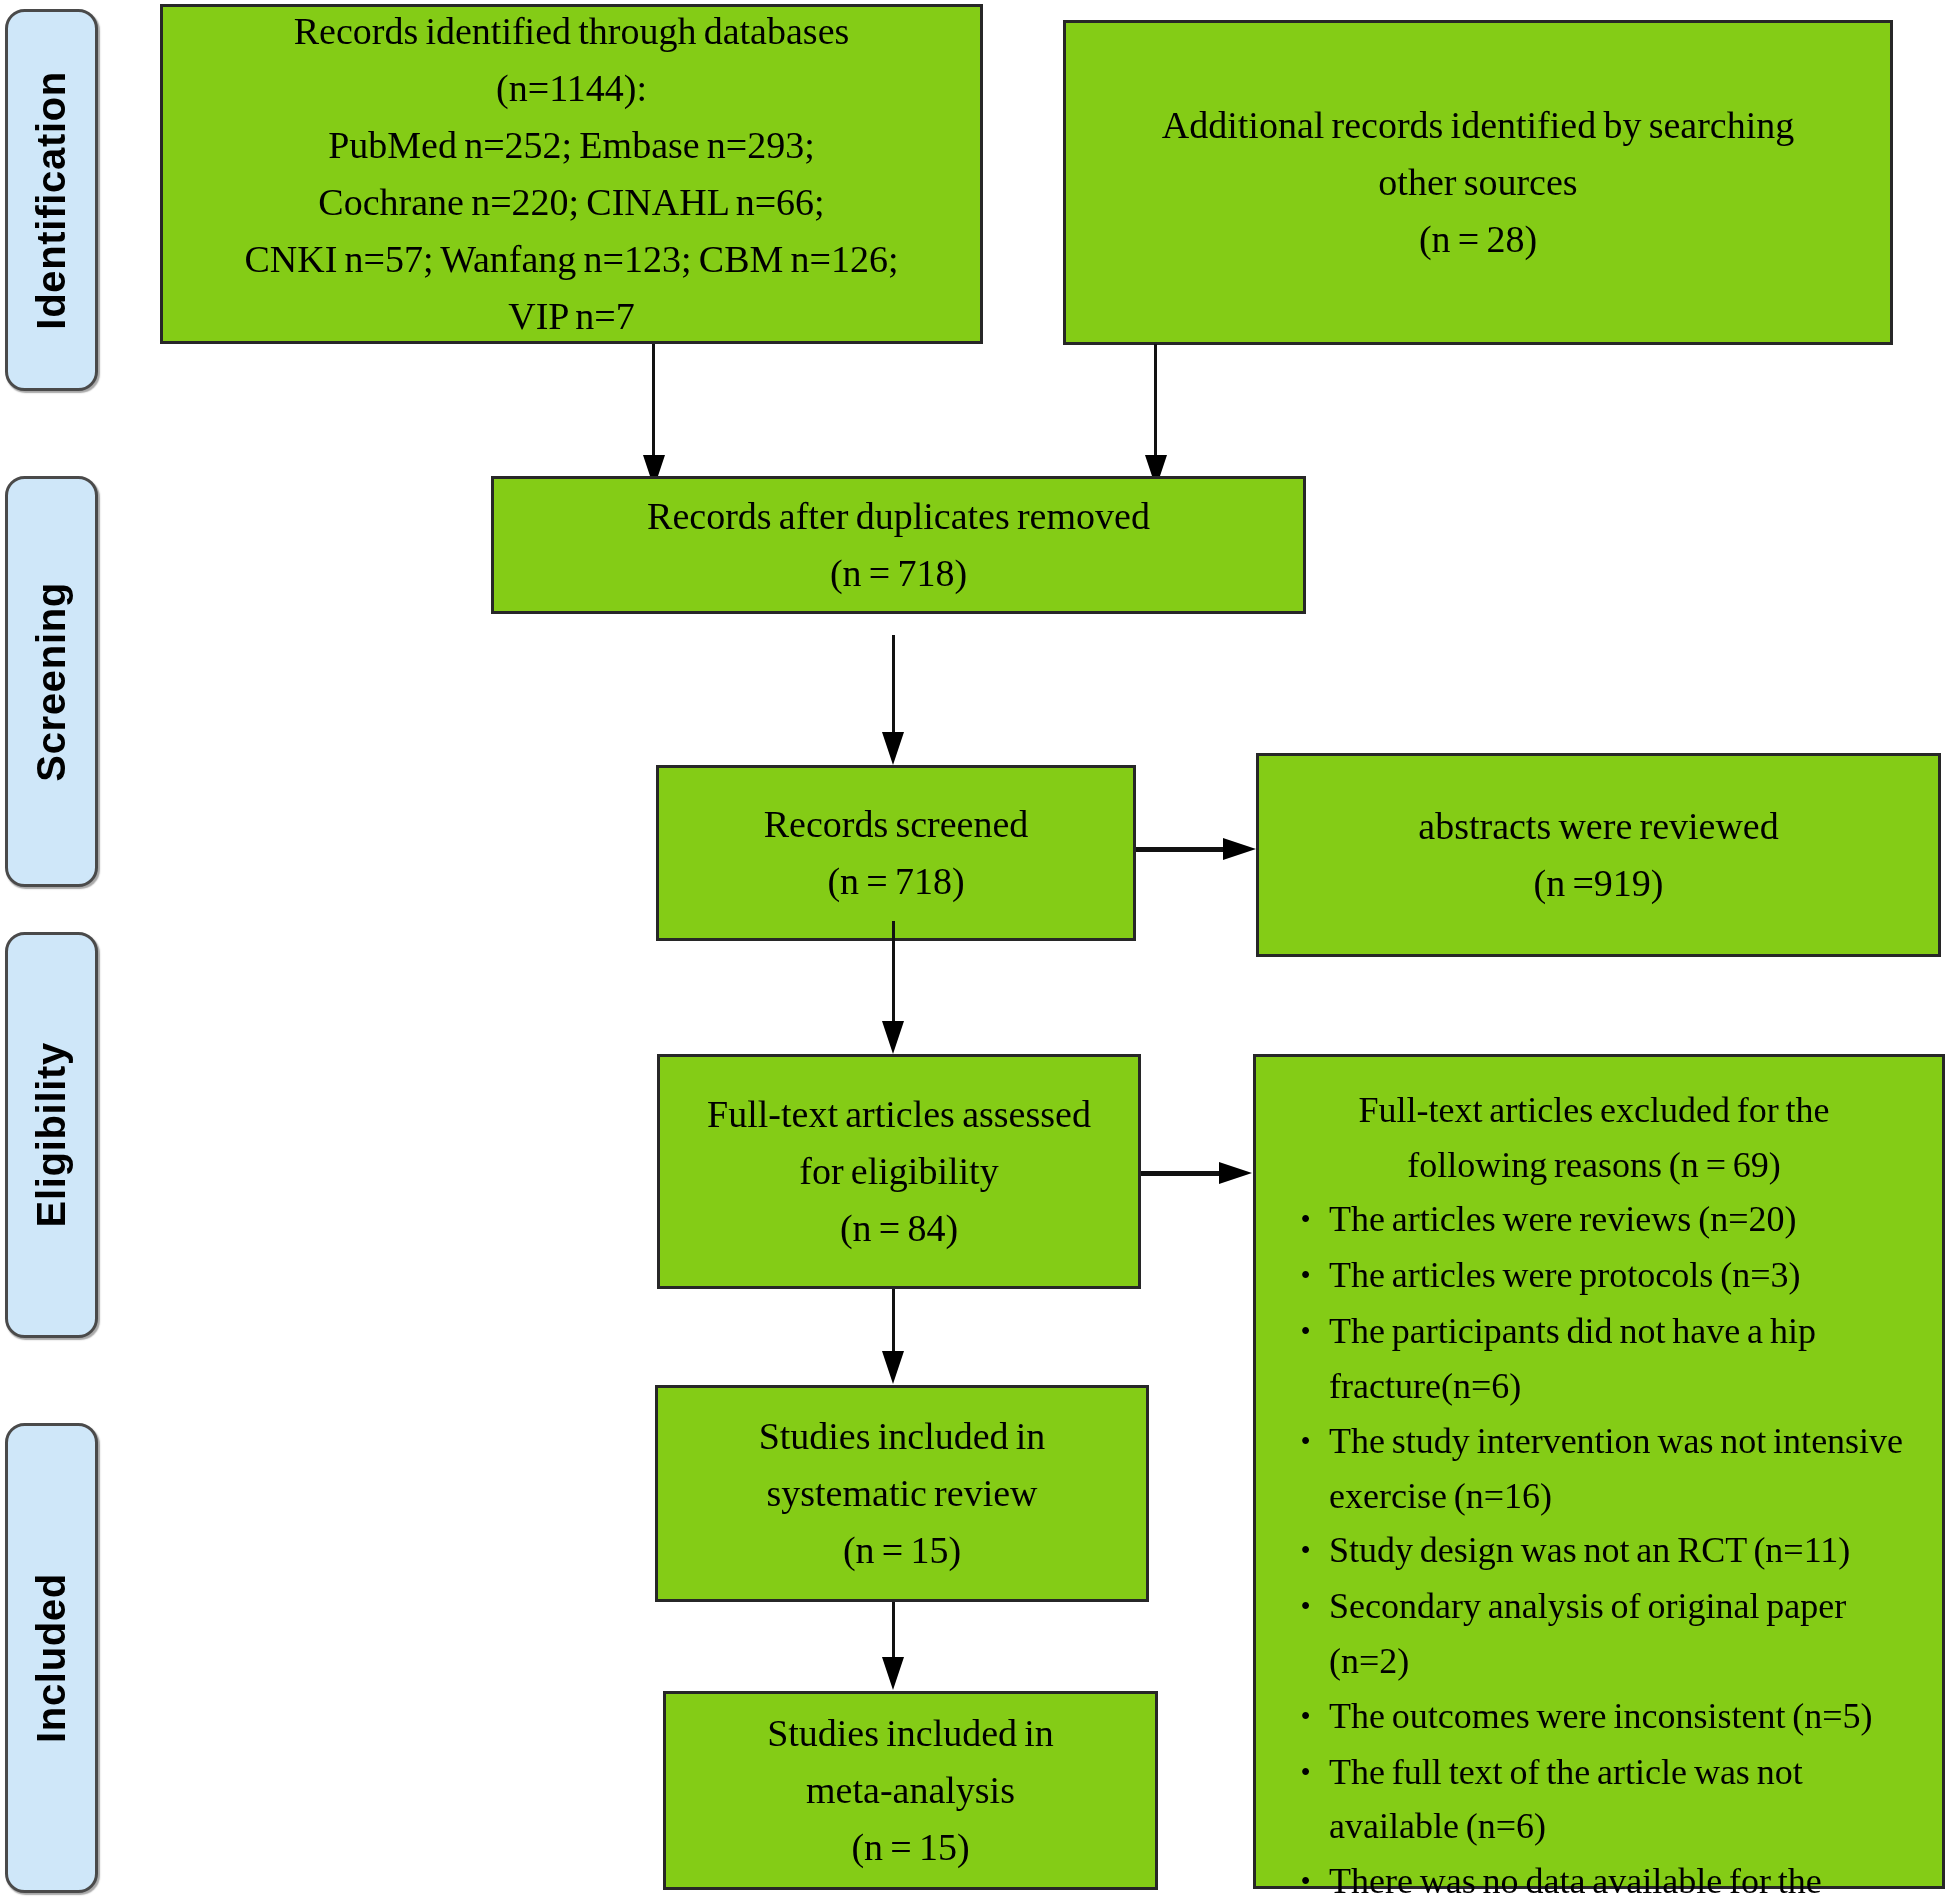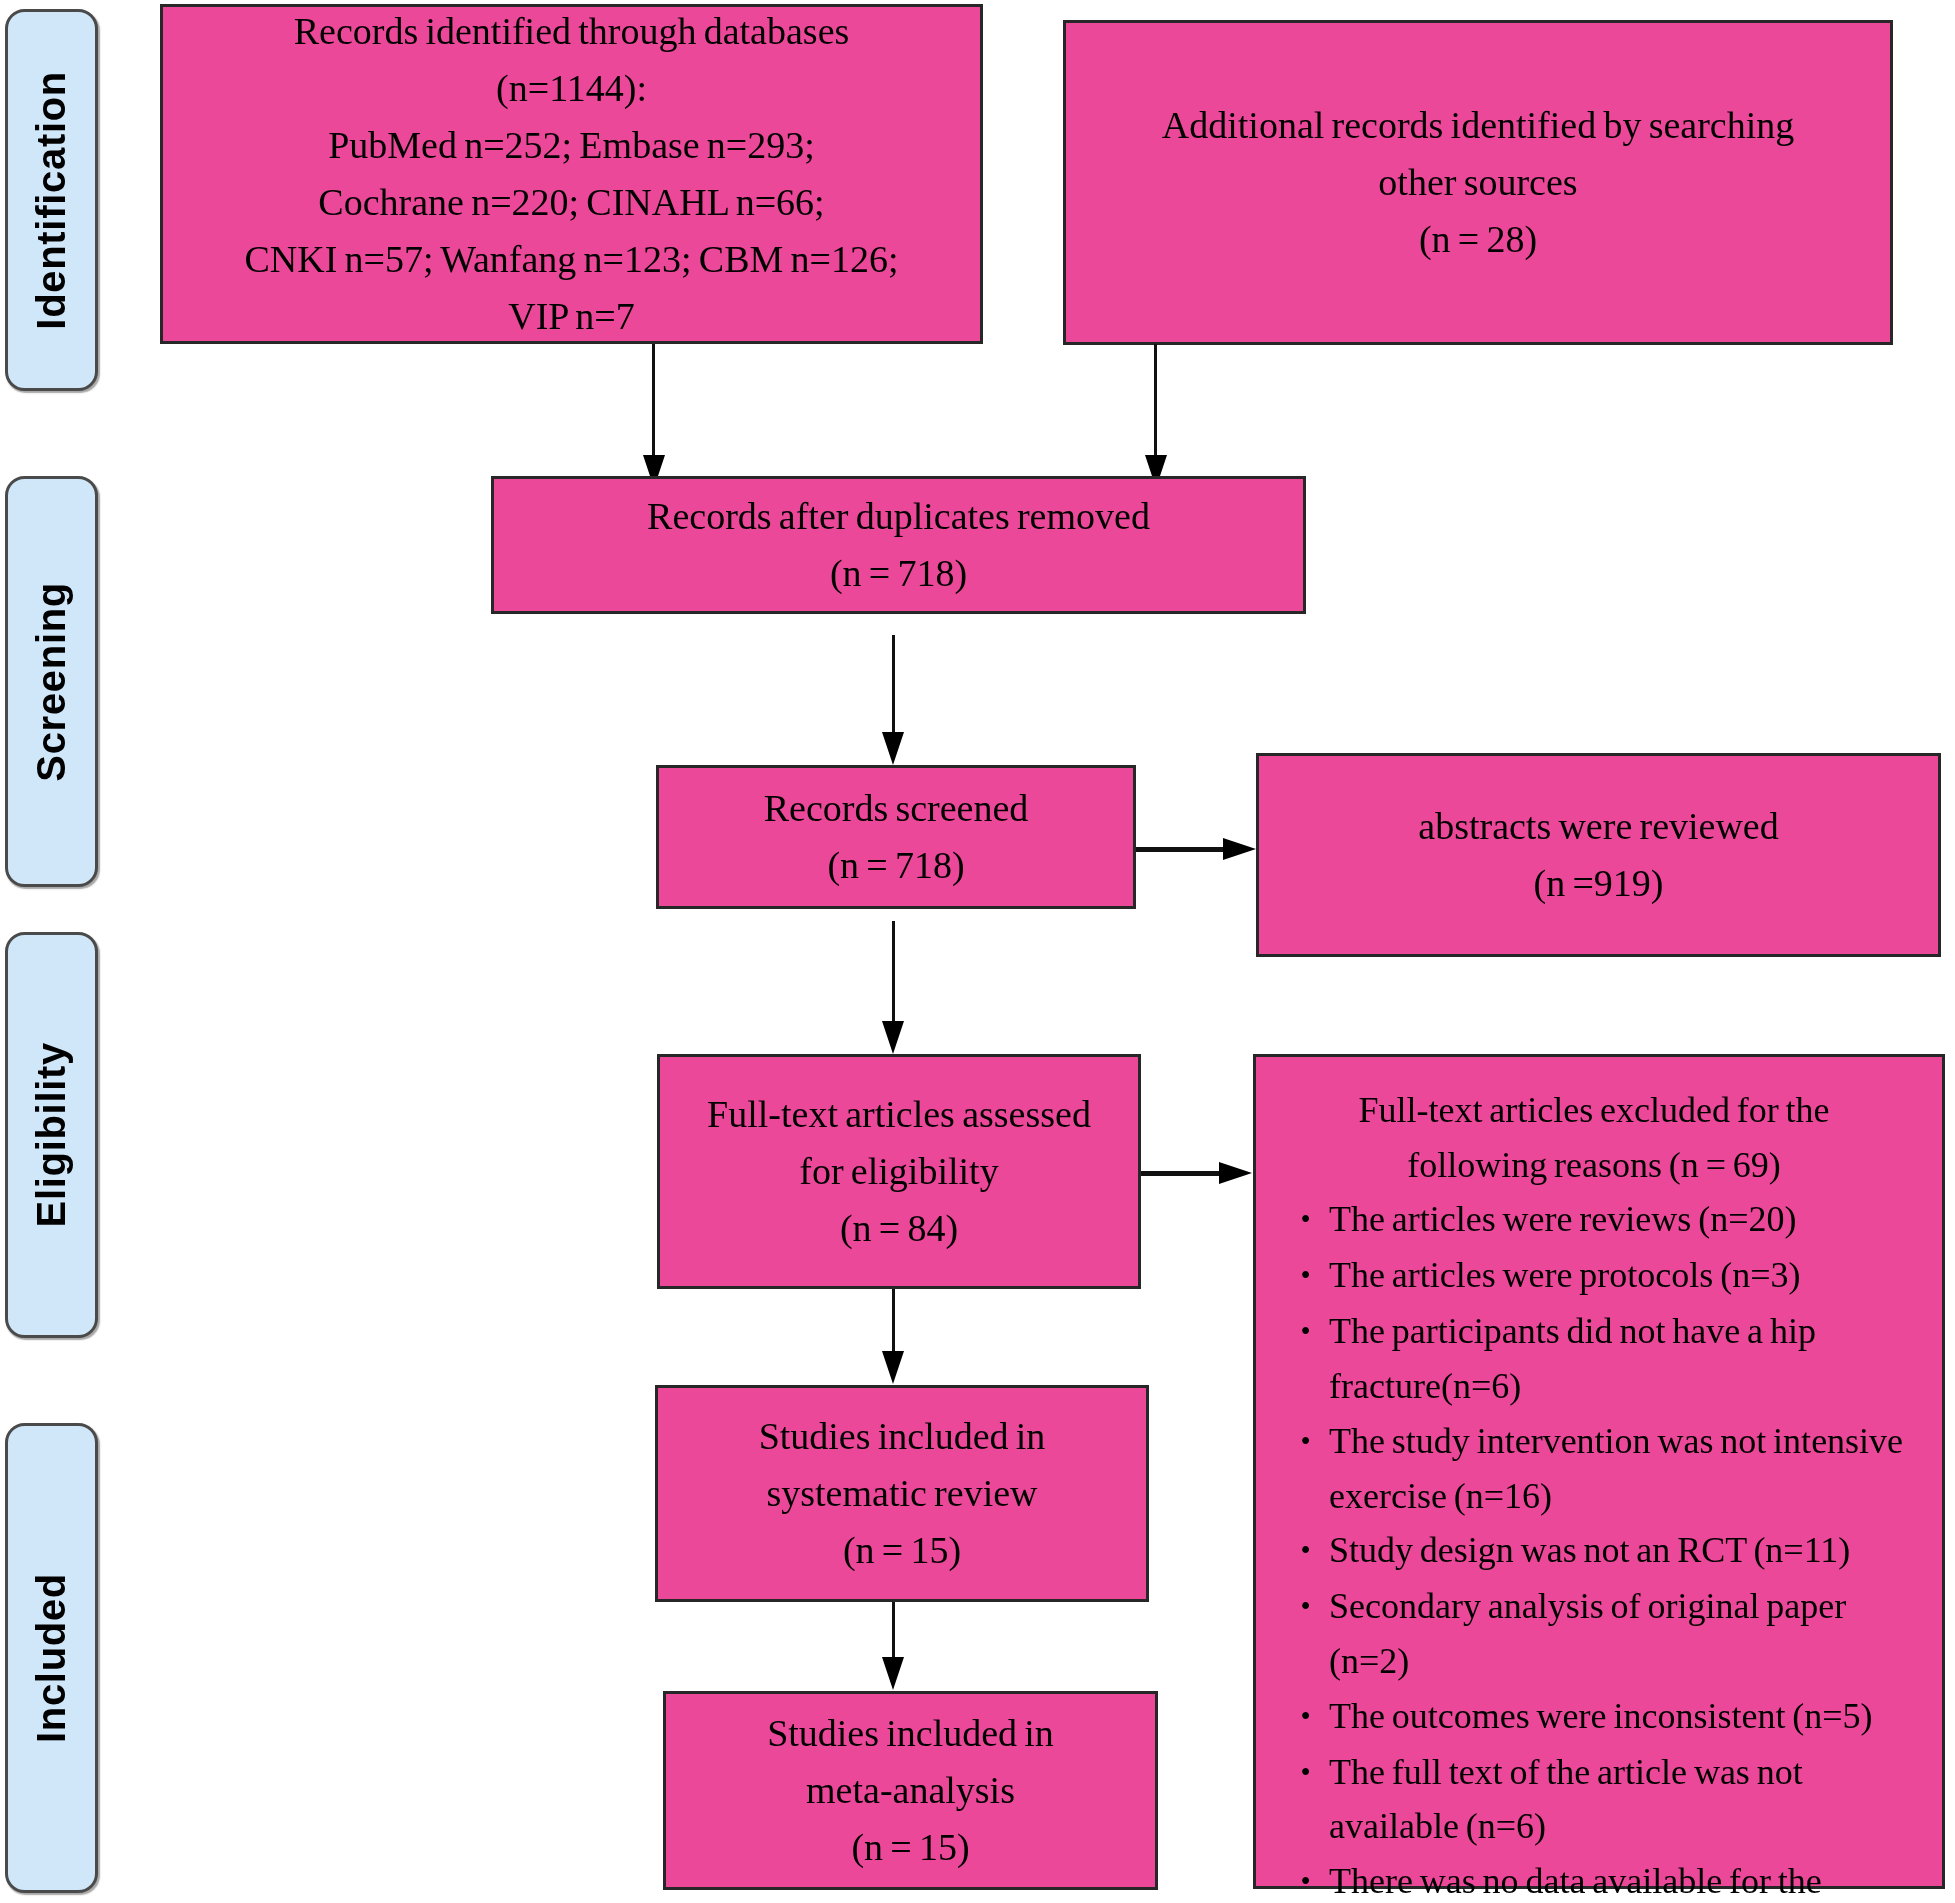--- a/index.html
+++ b/index.html
@@ -31,21 +31,21 @@
     font-family:"Liberation Sans", sans-serif;
     font-weight:700;
     font-size:40px;
     letter-spacing:0.7px;
     color:#000;
     white-space:nowrap;
   }
   
   .fbox{
     position:absolute;
-    background:#ec4899;
+    background:#84cc16;
     border:3.3px solid #272727;
     box-sizing:border-box;
     display:flex;
     flex-direction:column;
     align-items:center;
     justify-content:center;
     text-align:center;
     font-size:38px;
     line-height:1.5;
     word-spacing:-0.06em;
@@ -132,21 +132,21 @@
   <div class="head-down" style="left:1145px;top:455px;"></div>
 
   <div class="fbox" style="left:491px;top:476px;width:815px;height:138px;">
     <div class="line">Records after duplicates removed</div>
     <div class="line">(n = 718)</div>
   </div>
 
   <div class="vline" style="left:892px;top:635px;height:98px;"></div>
   <div class="head-down" style="left:882px;top:732px;"></div>
 
-  <div class="fbox" style="left:656px;top:765px;width:480px;height:144px;">
+  <div class="fbox" style="left:656px;top:765px;width:480px;height:176px;">
     <div class="line">Records screened</div>
     <div class="line">(n = 718)</div>
   </div>
 
   <div class="hline" style="left:1136px;top:847px;width:89px;"></div>
   <div class="head-right" style="left:1223px;top:838px;"></div>
 
   <div class="fbox" style="left:1256px;top:753px;width:685px;height:204px;">
     <div class="line">abstracts were reviewed</div>
     <div class="line">(n =919)</div>

